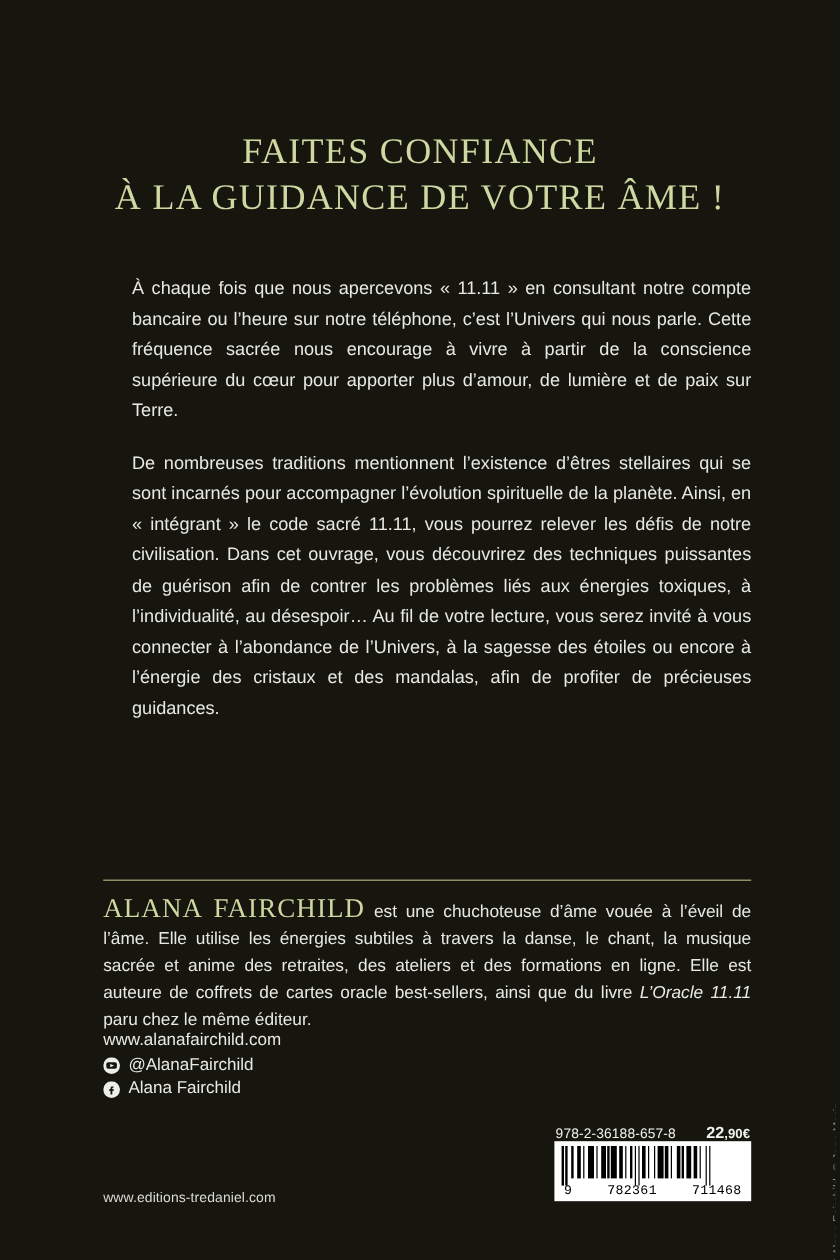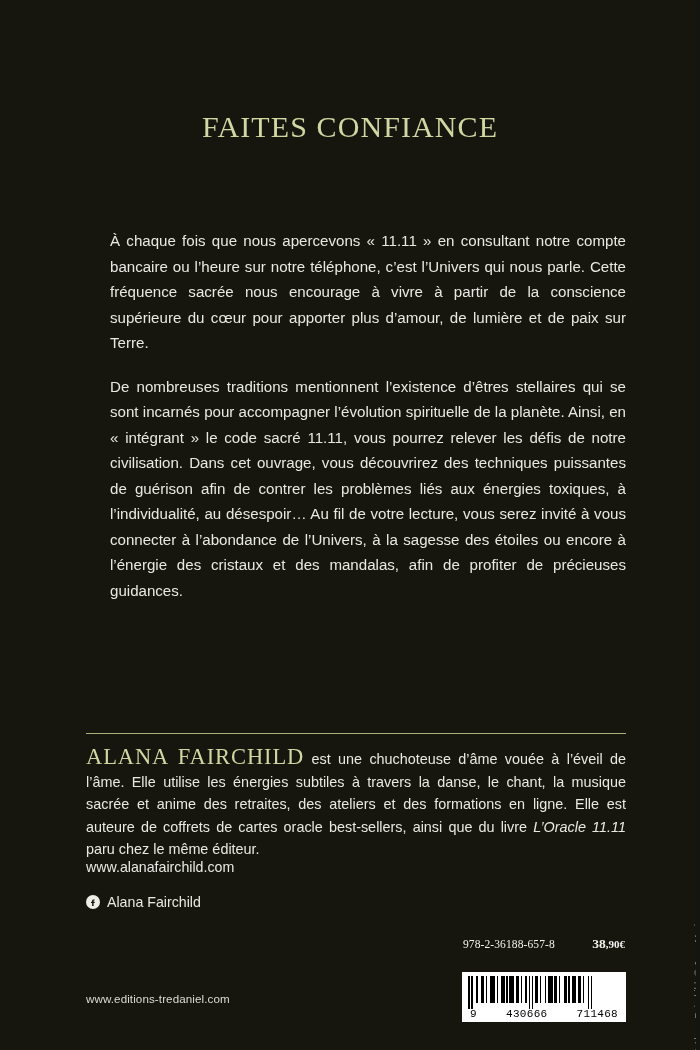--- a/index.html
+++ b/index.html
@@ -95,39 +95,38 @@
     height: 19.6px;
   }
   .link-row .ico {
     width: 14px;
     height: 14px;
     margin-right: 7px;
     flex: 0 0 14px;
     display: block;
   }
   .link-row .txt { display: block; }
-  .web-row { margin-bottom: 15px; }
+  .web-row { margin-bottom: 1px; }
 
   
   .isbn-area {
     position: absolute;
     left: 462px;
     top: 936px;
     width: 164px;
   }
   .isbn-line {
     display: flex;
     align-items: baseline;
     justify-content: space-between;
     color: #f2f2ee;
     font-size: 11.5px;
     letter-spacing: 0.1px;
-    margin-bottom: 20px;
+    margin-bottom: 0;
     padding: 0 1px;
-    font-family: Liberation Serif, serif;
   }
   .price {
     font-weight: bold;
     font-size: 13.5px;
     letter-spacing: 0;
   }
   .price .cents { font-size: 11px; text-align: center; }
   .price .cur { font-size: 11px; }
 
   .barcode-box {
@@ -180,57 +179,68 @@
     letter-spacing: 0.15px;
   }
 </style>
 </head>
 <body>
 
 <div class="cover">
 
   <div class="title-block">
     <span class="title-line">FAITES CONFIANCE</span>
+    <span class="title-line">À LA GUIDANCE DE VOTRE ÂME !</span>
   </div>
 
   <div class="body-copy">
     <p>À chaque fois que nous apercevons « 11.11 » en consultant notre compte bancaire ou l’heure sur notre téléphone, c’est l’Univers qui nous parle. Cette fréquence sacrée nous encourage à vivre à partir de la conscience supérieure du cœur pour apporter plus d’amour, de lumière et de paix sur Terre.</p>
     <p>De nombreuses traditions mentionnent l’existence d’êtres stellaires qui se sont incarnés pour accompagner l’évolution spirituelle de la planète. Ainsi, en « intégrant » le code sacré 11.11, vous pourrez relever les défis de notre civilisation. Dans cet ouvrage, vous découvrirez des techniques puissantes de guérison afin de contrer les problèmes liés aux énergies toxiques, à l’individualité, au désespoir… Au fil de votre lecture, vous serez invité à vous connecter à l’abondance de l’Univers, à la sagesse des étoiles ou encore à l’énergie des cristaux et des mandalas, afin de profiter de précieuses guidances.</p>
   </div>
 
   <div class="divider"></div>
 
   <div class="bio">
     <span class="author-name">ALANA FAIRCHILD</span><span> est une chuchoteuse d’âme vouée à l’éveil de l’âme. Elle utilise les énergies subtiles à travers la danse, le chant, la musique sacrée et anime des retraites, des ateliers et des formations en ligne. Elle est auteure de coffrets de cartes oracle best-sellers, ainsi que du livre </span><span class="book-italic">L’Oracle 11.11</span><span> paru chez le même éditeur.</span>
   </div>
 
   <div class="links">
 
     <div class="link-row web-row">
       <span class="txt">www.alanafairchild.com</span>
     </div>
 
+    <div class="link-row">
+      <span class="ico">
+        <svg viewBox="0 0 14 14" width="14" height="14" xmlns="http://www.w3.org/2000/svg">
+          <circle cx="7" cy="7" r="7" fill="#eeeee9"></circle>
+          <rect x="2.6" y="4.3" width="8.8" height="5.4" rx="1.5" ry="1.5" fill="#16160f"></rect>
+          <polygon points="5.9,5.7 9.1,7 5.9,8.3" fill="#eeeee9"></polygon>
+        </svg>
+      </span>
+      <span class="txt">@AlanaFairchild</span>
+    </div>
 
     <div class="link-row">
       <span class="ico">
         <svg viewBox="0 0 14 14" width="14" height="14" xmlns="http://www.w3.org/2000/svg">
           <circle cx="7" cy="7" r="7" fill="#eeeee9"></circle>
           <path d="M8.55 4.45h-1.0c-0.95 0-1.45 0.55-1.45 1.4v0.85H5.0v1.4h1.1V11h1.5V8.1h1.05l0.2-1.4H7.6V5.95c0-0.35 0.1-0.5 0.45-0.5h0.5z" fill="#16160f"></path>
         </svg>
       </span>
       <span class="txt">Alana Fairchild</span>
     </div>
 
 
   </div>
 
   <div class="isbn-area">
     <div class="isbn-line">
       <span>978-2-36188-657-8</span>
-      <span class="price"><span>38</span><span class="cents">,90</span><span class="cur">€</span></span>
+      <span class="price"><span>22</span><span class="cents">,90</span><span class="cur">€</span></span>
     </div>
 
     <div class="barcode-box">
       <div class="bars">
         <i style="width:1.6px"></i>
           <i class="sp" style="width:1.6px"></i>
           <i style="width:1.6px"></i>
         <i class="sp" style="width:3.2px"></i>
         <i class="short" style="width:1.6px"></i>
           <i class="sp short" style="width:3.2px"></i>
@@ -279,21 +289,21 @@
         <i class="short" style="width:3.2px"></i>
           <i class="sp short" style="width:1.6px"></i>
           <i class="short" style="width:1.6px"></i>
         <i class="sp short" style="width:3.2px"></i>
         <i style="width:1.6px"></i>
           <i class="sp" style="width:1.6px"></i>
           <i style="width:1.6px"></i>
       </div>
       <div class="barcode-digits">
         <span>9</span>
-        <span>430666</span>
+        <span>782361</span>
         <span>711468</span>
       </div>
     </div>
   </div>
 
   <div class="publisher-url">www.editions-tredaniel.com</div>
 
   <div class="credit-vertical">Couverture : © Alana Fairchild. © Jane Marin.</div>
 
 </div>

